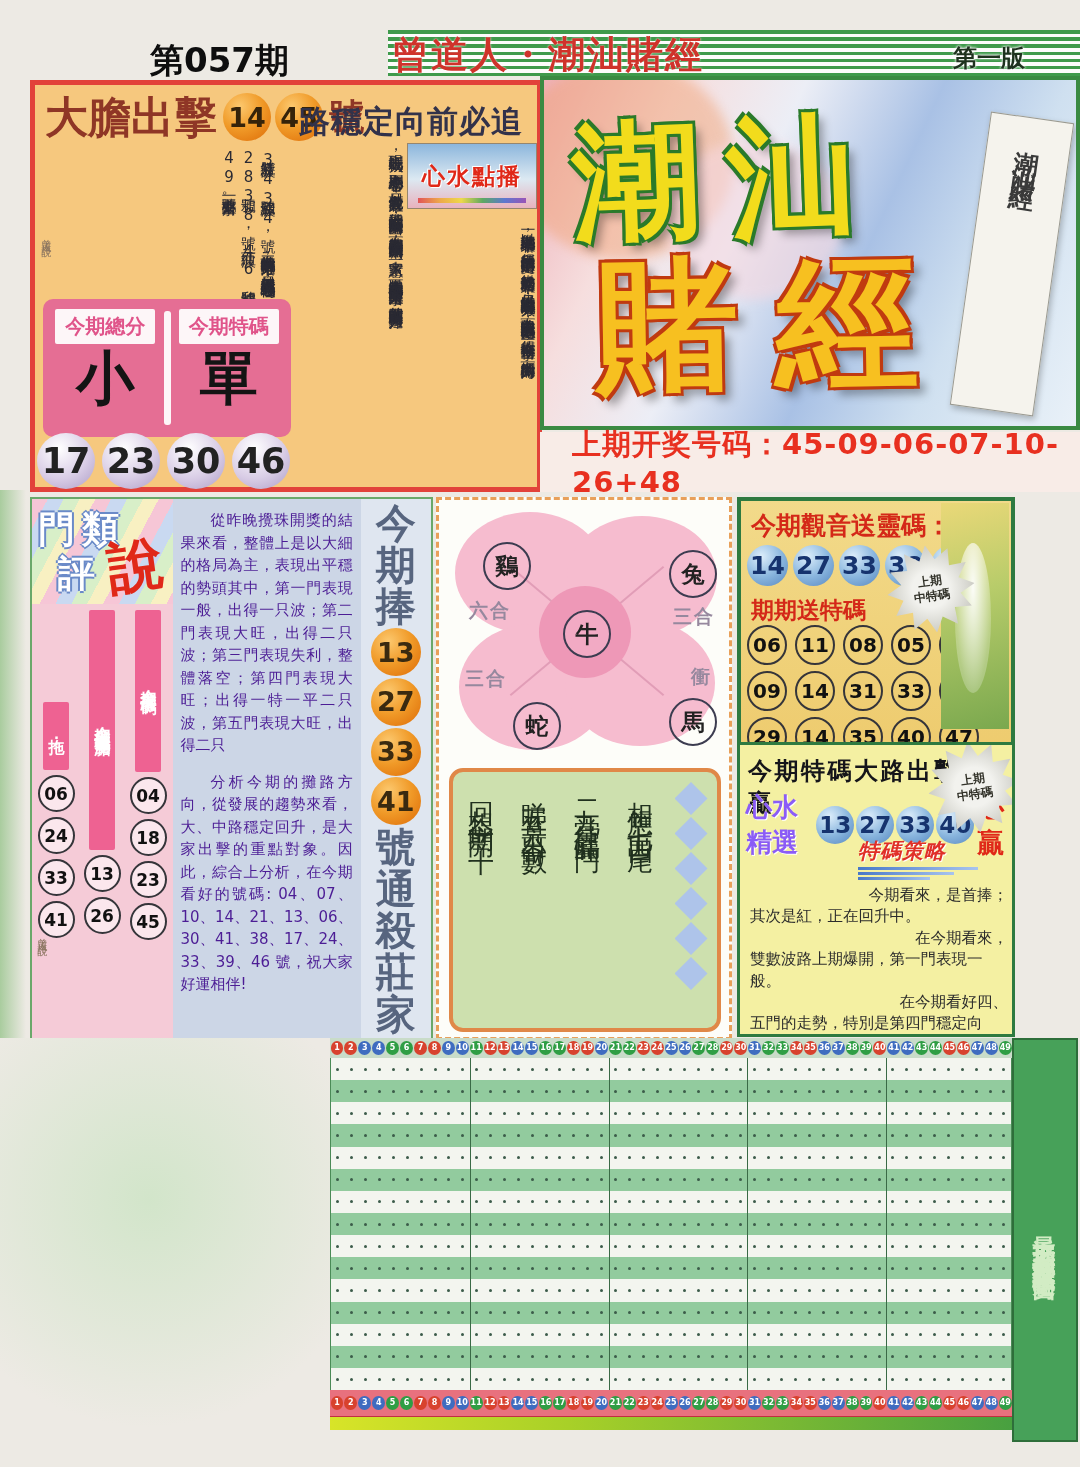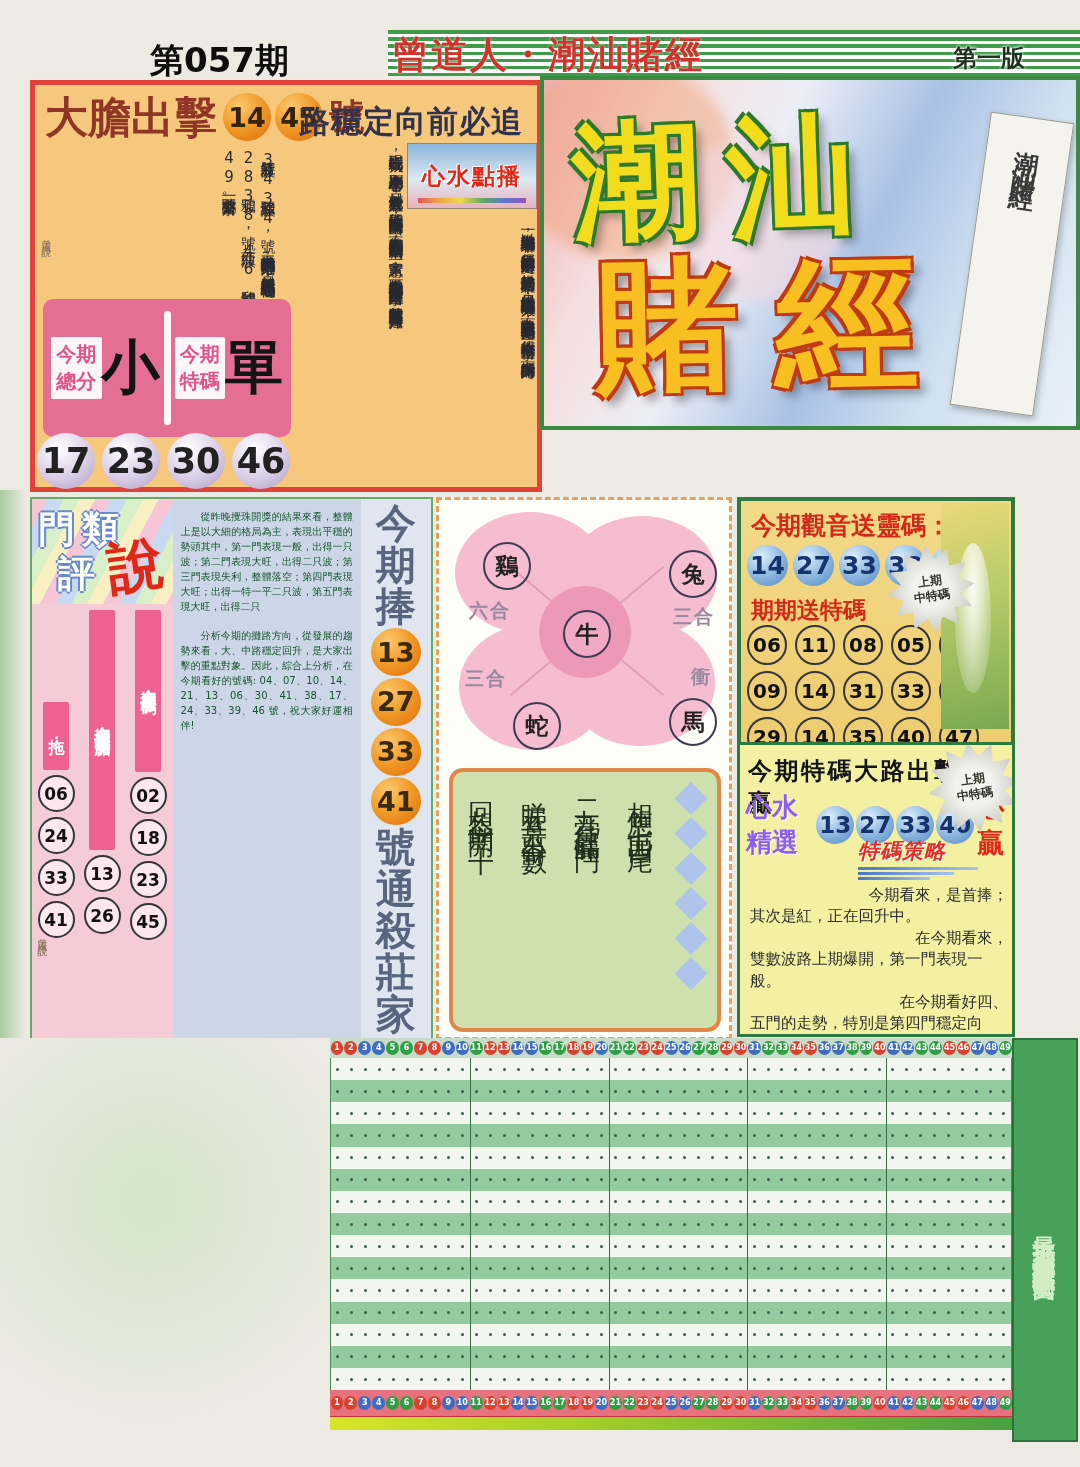--- a/index.html
+++ b/index.html
@@ -19,21 +19,21 @@
   .brand{font-size:37px;font-weight:900;color:#cf332b;letter-spacing:2px;text-shadow:0 0 2px #fff;}
   .edition{font-size:24px;font-weight:700;color:#1e321e;text-shadow:0 0 3px #fff,0 0 3px #fff;}
   
   .attack{left:30px;top:80px;width:512px;height:412px;background:#f6c87e;border:5px solid #e2423a;box-sizing:border-box;}
   .atk-hl{font-size:43px;font-weight:900;color:#8f3626;line-height:1;}
   .atk-hl-r{font-size:31px;font-weight:900;color:#32324a;letter-spacing:1px;}
   .atk-ball{width:48px;height:48px;font-size:27px;}
   .smallcol{font-size:15px;line-height:1.3;color:#2a2a33;letter-spacing:0.5px;}
   .sig{font-size:10px;color:#8a7560;letter-spacing:2px;}
   .score{background:#e56e94;border-radius:10px;display:flex;padding:10px 8px;box-sizing:border-box;gap:0;}
-  .score .half{flex:1;display:flex;flex-direction:row;align-items:center;}
+  .score .half{flex:1;display:flex;flex-direction:column;align-items:center;}
   .score .lab{background:#fdf6f8;color:#e0548a;font-size:20px;font-weight:800;width:92%;text-align:center;
               padding:4px 0;border-radius:2px;}
   .score .val{font-size:58px;font-weight:900;color:#141414;line-height:1.2;}
   .score .div{width:7px;background:#fdf6f8;margin:2px 4px;border-radius:3px;}
   .spot-logo{background:linear-gradient(180deg,#8cb6dc,#dce9f2 55%,#e8b2be);border:1px solid #96866e;
              display:flex;align-items:center;justify-content:center;position:relative;}
   .spot-logo span{font-size:23px;font-weight:900;color:#e02818;letter-spacing:2px;
              text-shadow:1px 1px 0 #fff,-1px -1px 0 #fff;}
   .spot-logo:after{content:"";position:absolute;left:8%;right:8%;bottom:5px;height:5px;opacity:.75;
              background:linear-gradient(90deg,#e03030,#f0a020,#f0e020,#30a040,#3060d0,#8030b0);}
@@ -51,21 +51,21 @@
      background:repeating-linear-gradient(118deg,#f6c6d6 0 14px,#c9d9f1 14px 28px,#d8efc8 28px 42px,#f8f0c2 42px 56px);}
   .cat-logo .och{position:absolute;font-size:37px;font-weight:900;color:#fff;
      text-shadow:2px 0 0 #6a8ac8,-2px 0 0 #6a8ac8,0 2px 0 #6a8ac8,0 -2px 0 #6a8ac8;}
   .cat-logo .shuo{position:absolute;font-size:56px;font-weight:900;color:#e02818;transform:rotate(-8deg);}
   .pinkpanel{background:#f5cbd7;flex:1;position:relative;display:flex;gap:2px;padding:6px 2px;box-sizing:border-box;}
   .strip-col{width:44px;display:flex;flex-direction:column;align-items:center;}
   .strip{background:#ee6292;color:#fff;font-size:16px;font-weight:800;width:26px;
          display:flex;align-items:center;justify-content:center;padding:6px 0;border-radius:2px;letter-spacing:2px;}
   .strip-col .circ{width:33px;height:33px;font-size:17px;margin-top:5px;}
   .cat-text{width:190px;background:#ccd6e6;padding:10px 8px;box-sizing:border-box;}
-  .cat-text p{margin:0 0 14px 0;font-size:10px;line-height:1.5;color:#14532d;text-align:justify;text-indent:2em;}
+  .cat-text p{margin:0 0 14px 0;font-size:15px;line-height:1.5;color:#4c1d95;text-align:justify;text-indent:2em;}
   .pickstack{width:71px;background:#dfe6f0;display:flex;flex-direction:column;align-items:center;justify-content:space-between;padding:4px 0;box-sizing:border-box;}
   .pickstack .ch{font-size:40px;font-weight:800;color:#57657f;line-height:1;}
   .pickstack .ball{width:50px;height:48px;font-size:27px;color:#3a2a10;}
   
   .flowerbox{left:436px;top:497px;width:296px;height:543px;background:#fdfdf9;border:3px dashed #e8a05a;box-sizing:border-box;}
   .petal{position:absolute;background:#f6bccf;border-radius:50%;}
   .fcenter{position:absolute;background:#ee98b7;border-radius:50%;}
   .zod{position:absolute;width:44px;height:44px;border:2.5px solid #3c3c50;border-radius:50%;
        display:flex;align-items:center;justify-content:center;font-size:23px;font-weight:700;color:#222;}
   .zlab{position:absolute;font-size:19px;color:#96889e;letter-spacing:2px;font-weight:600;}
@@ -173,20 +173,23 @@
     <div class="blob" style="left:-30px;top:-20px;width:220px;height:200px;background:#f0a070;opacity:.45;"></div>
     <div class="blob" style="left:120px;top:60px;width:180px;height:160px;background:#f6d8e0;opacity:.6;"></div>
     <div class="abs mast-t" style="left:28px;top:34px;font-size:128px;letter-spacing:28px;color:#f2dc1c;transform:rotate(-2deg);
          text-shadow:3px 3px 0 #2a7a2a,-3px -3px 0 #2a7a2a,3px -3px 0 #2a7a2a,-3px 3px 0 #2a7a2a,7px 7px 10px rgba(0,0,0,.35);">潮汕</div>
     <div class="abs mast-t" style="left:52px;top:172px;font-size:142px;letter-spacing:38px;color:#f7c020;transform:rotate(-1deg);
          text-shadow:3px 3px 0 #c03a10,-3px -3px 0 #c03a10,3px -3px 0 #c03a10,-3px 3px 0 #c03a10,8px 8px 10px rgba(0,0,0,.35);">賭經</div>
     <div class="abs mast-card" style="right:22px;top:36px;width:84px;height:296px;transform:rotate(8deg);display:flex;justify-content:center;padding-top:14px;box-sizing:border-box;">
       <span class="vtext" style="font-size:25px;letter-spacing:12px;color:#3a3a3a;font-weight:600;">潮汕賭經</span>
     </div>
   </div>
+  <div class="abs lastdraw">
+    <span>上期开奖号码：45-09-06-07-10-26+48</span>
+  </div>
 
   <div class="abs ledge"></div>
   <div class="abs catsec">
     <div style="width:142px;display:flex;flex-direction:column;">
       <div class="cat-logo">
         <span class="och" style="left:6px;top:6px;">門</span>
         <span class="och" style="left:50px;top:6px;">類</span>
         <span class="och" style="left:26px;top:50px;">評</span>
         <span class="shuo" style="left:76px;top:30px;">說</span>
       </div>
@@ -199,21 +202,21 @@
             <span class="circ">33</span>
             <span class="circ">41</span>
           </div>
           <div class="strip-col" style="margin-top: 0px;">
             <div class="strip vtext" style="height: 228px;">今期提供連碼雙膽：</div>
             <span class="circ">13</span>
             <span class="circ">26</span>
           </div>
           <div class="strip-col" style="margin-top: 0px;">
             <div class="strip vtext" style="height: 150px;">今期提供平碼：</div>
-            <span class="circ">02</span>
+            <span class="circ">04</span>
             <span class="circ">18</span>
             <span class="circ">23</span>
             <span class="circ">45</span>
           </div>
         </div>
     </div>
     <div class="cat-text">
       <p>從昨晚攪珠開獎的結果來看，整體上是以大細的格局為主，表現出平穩的勢頭其中，第一門表現一般，出得一只波；第二門表現大旺，出得二只波；第三門表現失利，整體落空；第四門表現大旺；出得一特一平二只波，第五門表現大旺，出得二只</p>
       <p>分析今期的攤路方向，從發展的趨勢來看，大、中路穩定回升，是大家出擊的重點對象。因此，綜合上分析，在今期看好的號碼: 04、07、10、14、21、13、06、30、41、38、17、24、33、39、46 號，祝大家好運相伴!</p>
     </div>

